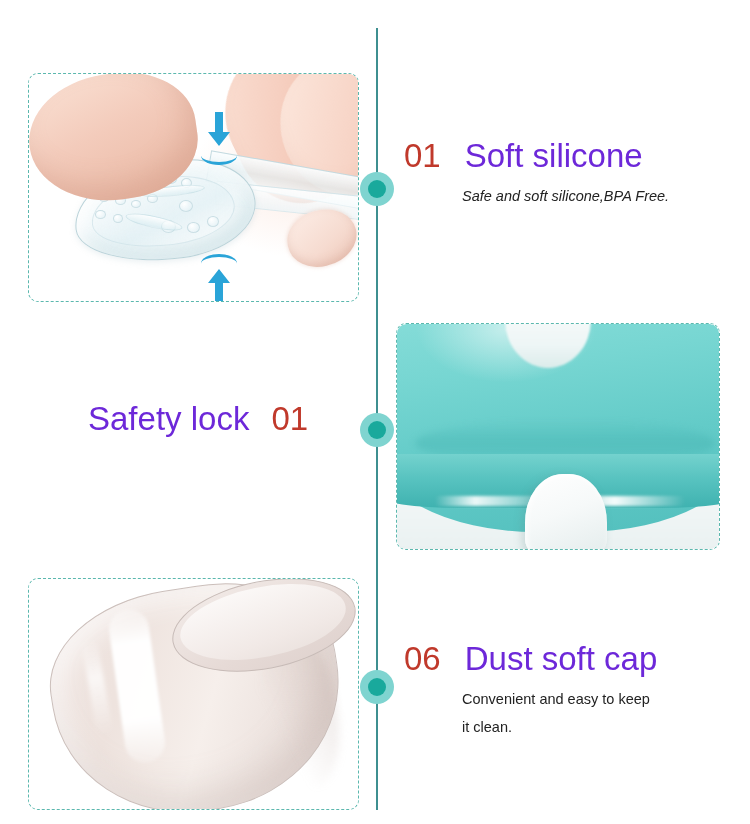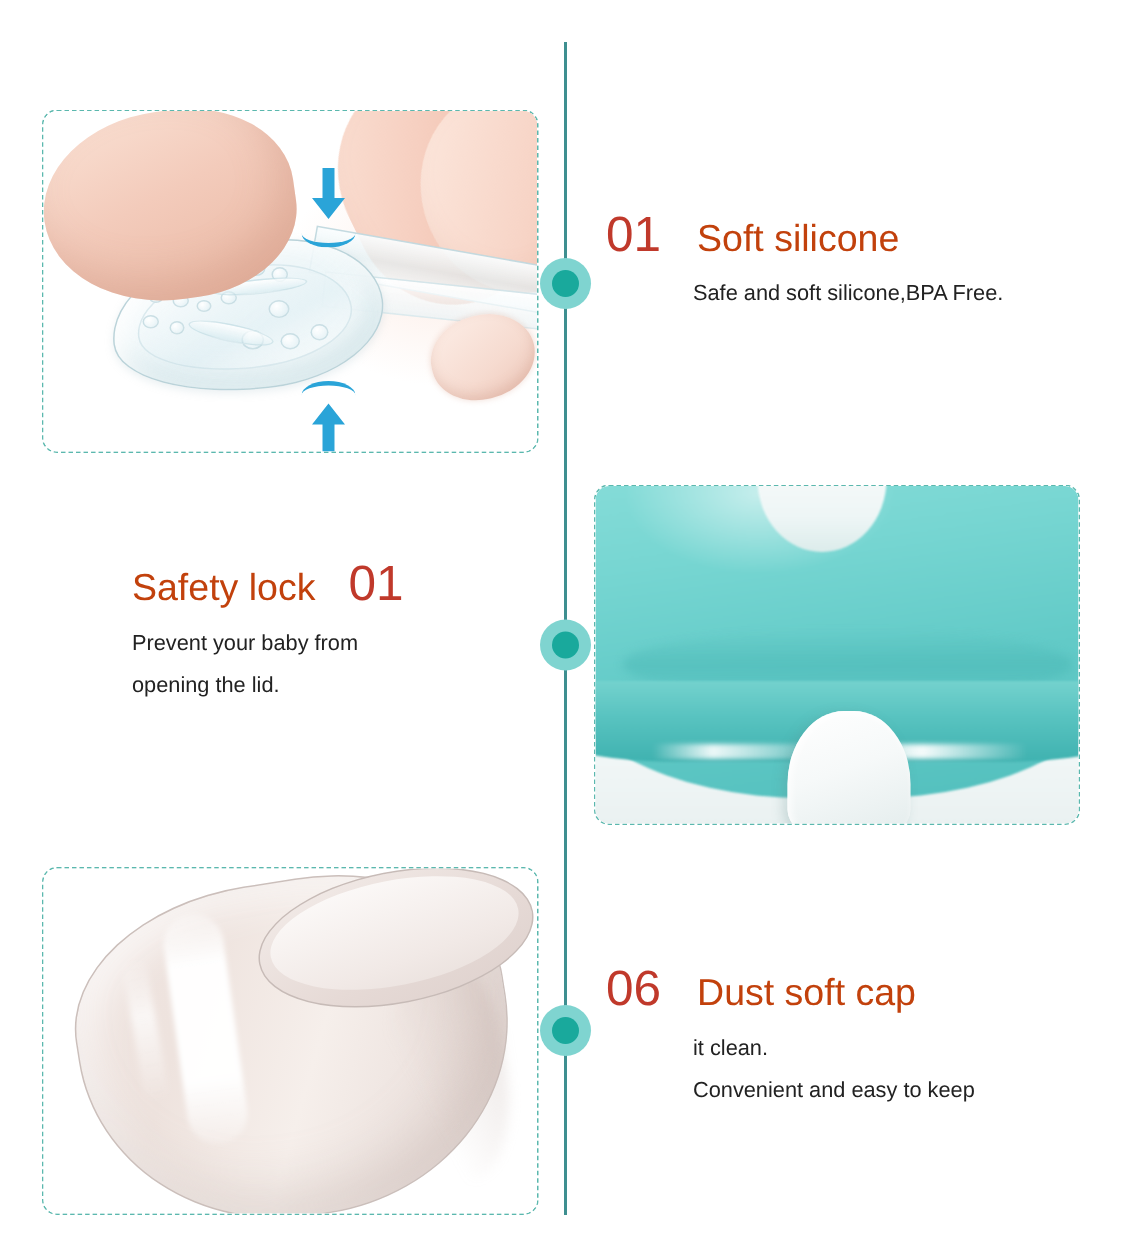--- a/index.html
+++ b/index.html
@@ -293,36 +293,36 @@
     display: flex;
     align-items: baseline;
     white-space: nowrap;
   }
   .num {
     font-size: 33px;
     color: #c0392b;
     letter-spacing: 0px;
   }
   .title {
-    font-size: 25px;
-    color: #c2410c;
+    font-size: 33px;
+    color: #6d28d9;
   }
   .desc {
     font-size: 14.5px;
     color: #222222;
     line-height: 1.95;
     margin-top: 7px;
   }
   .desc div { white-space: nowrap; }
 
   .block-1 { left: 404px; top: 137px; }
   .block-1 .num   { margin-right: 24px; }
-  .block-1 .desc  { padding-left: 58px; }
-
-  .block-2 { left: 88px; top: 370px; text-align: left; }
+  .block-1 .desc  { padding-left: 58px; font-style: italic; }
+
+  .block-2 { left: 88px; top: 400px; text-align: right; }
   .block-2 .title { margin-right: 22px; }
   .block-2 .desc  { padding-left: 0px; }
 
   .block-3 { left: 404px; top: 640px; }
   .block-3 .num   { margin-right: 24px; }
   .block-3 .desc  { padding-left: 58px; }
 </style>
 </head>
 <body>
 
@@ -425,30 +425,26 @@
     <div class="desc">
       <div>Safe and soft silicone,BPA Free.</div>
     </div>
   </div>
 
   <div class="text-block block-2">
     <div class="head-row">
       <span class="title">Safety lock</span>
       <span class="num">01</span>
     </div>
-    <div class="desc">
-      <div>Prevent your baby from</div>
-      <div>opening the lid.</div>
-    </div>
   </div>
 
   <div class="text-block block-3">
     <div class="head-row">
       <span class="num">06</span>
       <span class="title">Dust soft cap</span>
     </div>
     <div class="desc">
+      <div>Convenient and easy to keep</div>
       <div>it clean.</div>
-      <div>Convenient and easy to keep</div>
     </div>
   </div>
 
 </div>
 
 </body></html>

